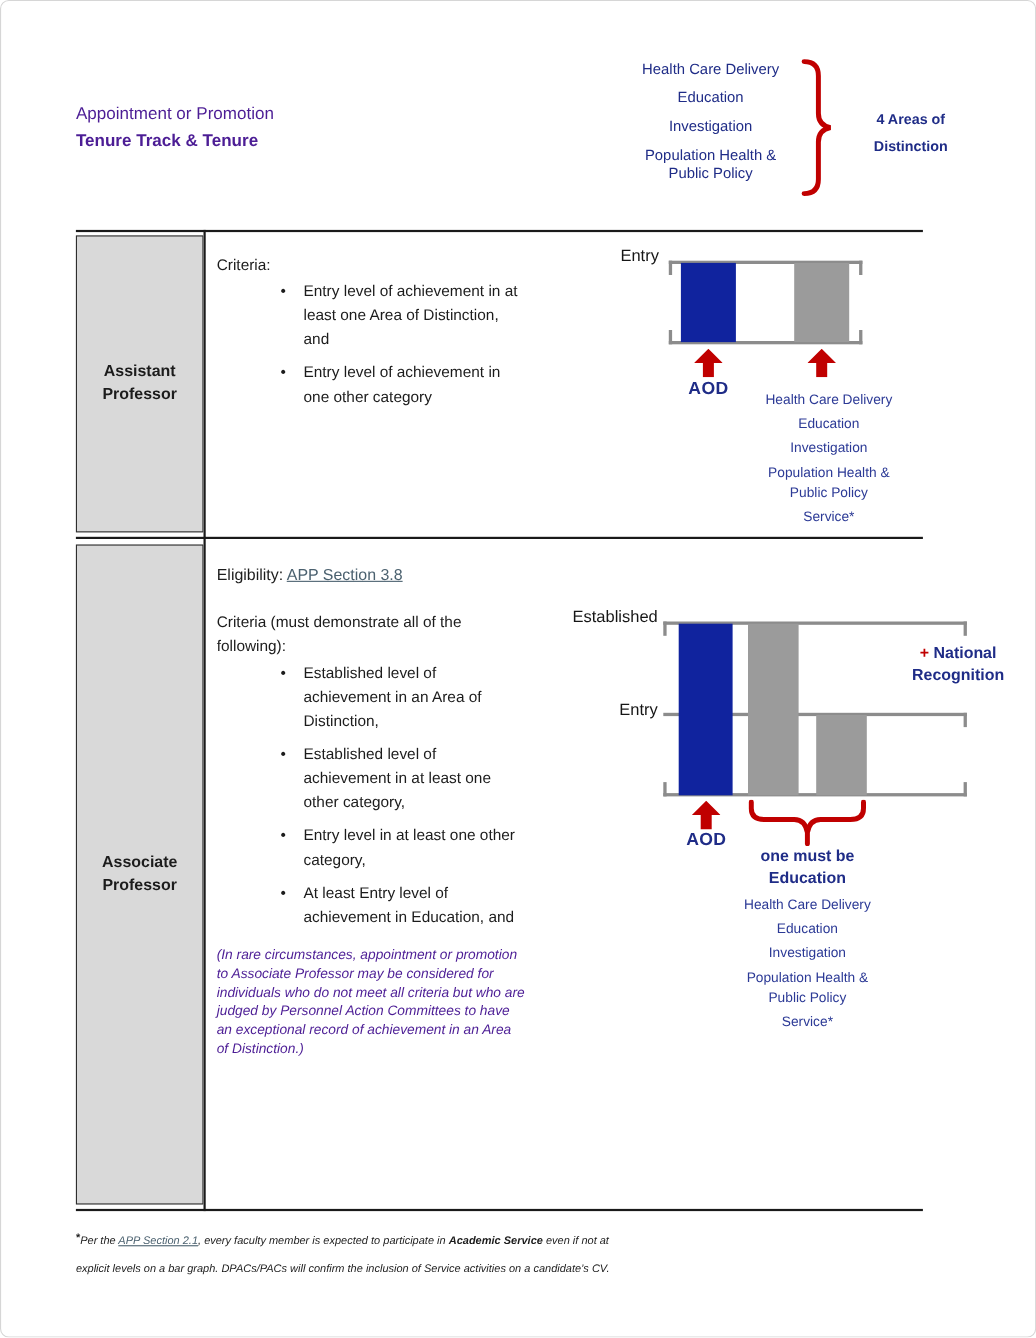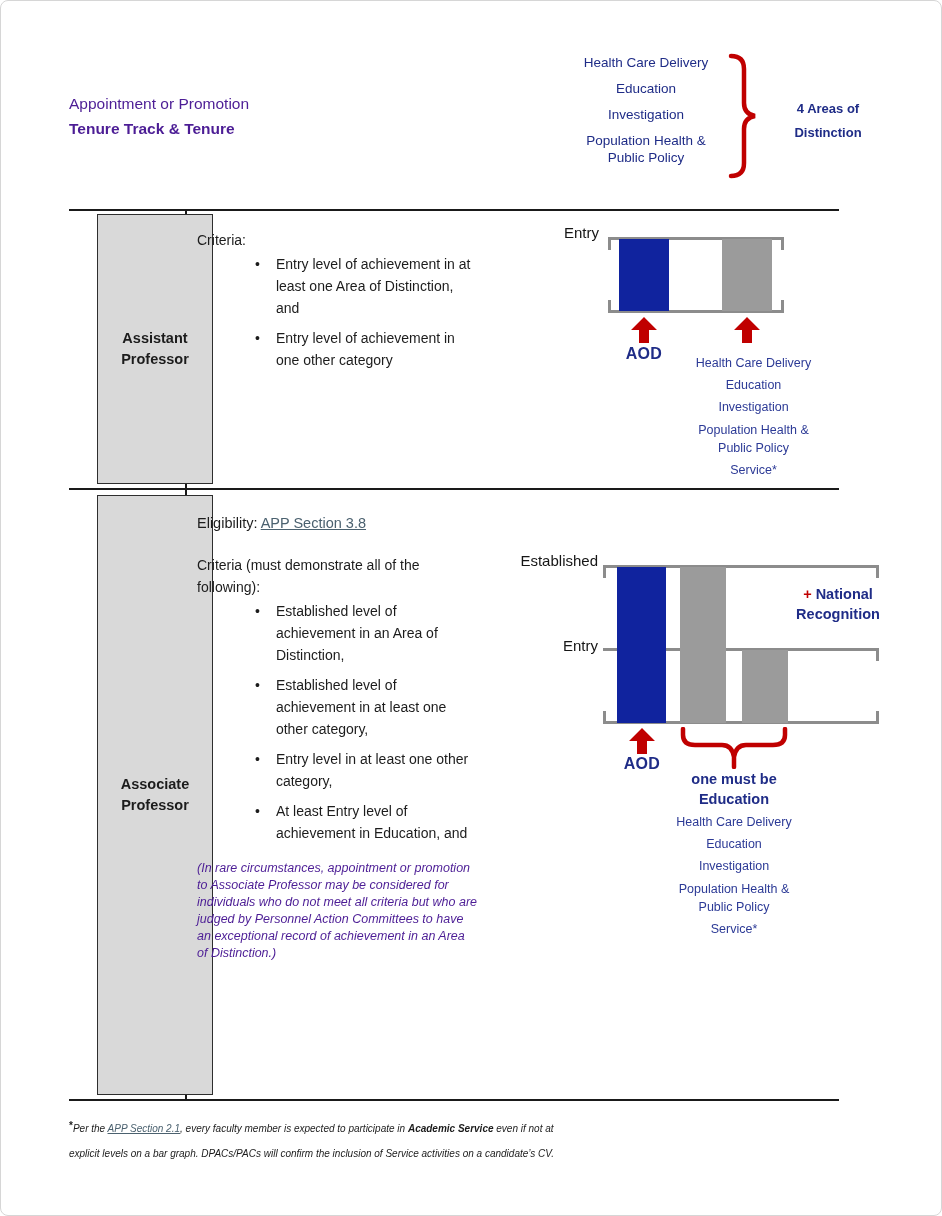--- a/index.html
+++ b/index.html
@@ -24,21 +24,21 @@
   
   .aod-items{left:560px;top:53px;width:170px;font-size:13.5px;line-height:17px;}
   .aod-items .it{margin-bottom:9px;}
   .aod-label{left:766px;top:96px;width:122px;font-size:13px;line-height:24px;}
   
   .tbl{left:68px;top:208px;width:770px;height:892px;}
   .hline{position:absolute;left:0;width:770px;height:2px;background:#1a1a1a;}
   .vline{position:absolute;left:116px;top:0;bottom:0;width:2px;background:#1a1a1a;}
   .hcell{position:absolute;left:0;width:114px;background:var(--cell-gray);
     border:1.5px solid #2e2e2e;display:flex;align-items:center;justify-content:center;
-    font-weight:bold;font-size:14.5px;line-height:21px;text-align:center;color:#1c1c1c;margin-left:28px;}
+    font-weight:bold;font-size:14.5px;line-height:21px;text-align:center;color:#1c1c1c;}
   .ccell{position:absolute;left:128px;width:360px;font-size:14px;line-height:22px;color:#1c1c1c;}
   .elig{margin:0 0 20px 0;font-size:14.5px;}
   .critlabel{margin:0 0 2px 0;width:280px;}
   .bullet{display:flex;margin:0 0 8px 58px;}
   .bullet::before{content:"\2022";margin-right:16px;}
   .bullet .bt{width:202px;}
   .note{margin:16px 0 0 0;width:280px;font-style:italic;font-size:12.5px;line-height:17px;color:#4c1d95;}
   
   .axislab{font-size:15px;color:#161616;}
   .aodlab{font-size:16px;letter-spacing:.3px;}
@@ -149,21 +149,21 @@
     <div class="abs line" style="left:112px;top:107px;width:276px;height:3px;"></div>
     <div class="abs line" style="left:112px;top:180px;width:276px;height:3px;"></div>
     <div class="abs cap" style="left:112px;top:24px;width:3px;height:13px;"></div>
     <div class="abs cap" style="left:385px;top:24px;width:3px;height:13px;"></div>
     <div class="abs cap" style="left:385px;top:107px;width:3px;height:13px;"></div>
     <div class="abs cap" style="left:112px;top:170px;width:3px;height:13px;"></div>
     <div class="abs cap" style="left:385px;top:170px;width:3px;height:13px;"></div>
     <div class="bar" style="left:126px;top:26px;width:49px;height:156px;background:var(--bar-blue);"></div>
     <div class="bar" style="left:189px;top:26px;width:46px;height:156px;background:var(--bar-gray);"></div>
     <div class="bar" style="left:251px;top:109px;width:46px;height:73px;background:var(--bar-gray);"></div>
-    <div class="abs natrec ctr navy b" style="left:291px;top:43px;width:112px;"><span class="plus">+</span> <span>National Recognition</span></div>
+    <div class="abs natrec ctr navy b" style="left:324px;top:43px;width:112px;"><span class="plus">+</span> <span>National Recognition</span></div>
     <svg class="abs" style="left:138px;top:187px;" width="26" height="26" viewBox="0 0 26 26">
       <path d="M13 0 L26 13 L18 13 L18 26 L8 26 L8 13 L0 13 Z" fill="#C00000"></path>
       </svg>
     <div class="abs aodlab navy b ctr" style="left:121px;top:214px;width:60px;">AOD</div>
     <svg class="abs" style="left:189px;top:186px;" width="108" height="42" viewBox="0 0 108 42">
       <path d="M3 2 L3 8 Q3 18 15 18 L42 18 Q52 18 54 30 L54 40 M105 2 L105 8 Q105 18 93 18 L66 18 Q56 18 54 30" fill="none" stroke="#C00000" stroke-width="4.5" stroke-linecap="round"></path>
       </svg>
     <div class="abs bracelab ctr navy b pre" style="left:153px;top:228px;width:180px;">one must be
 Education</div>
     <div class="abs catlist listblue ctr" style="left:153px;top:270px;width:180px;">

